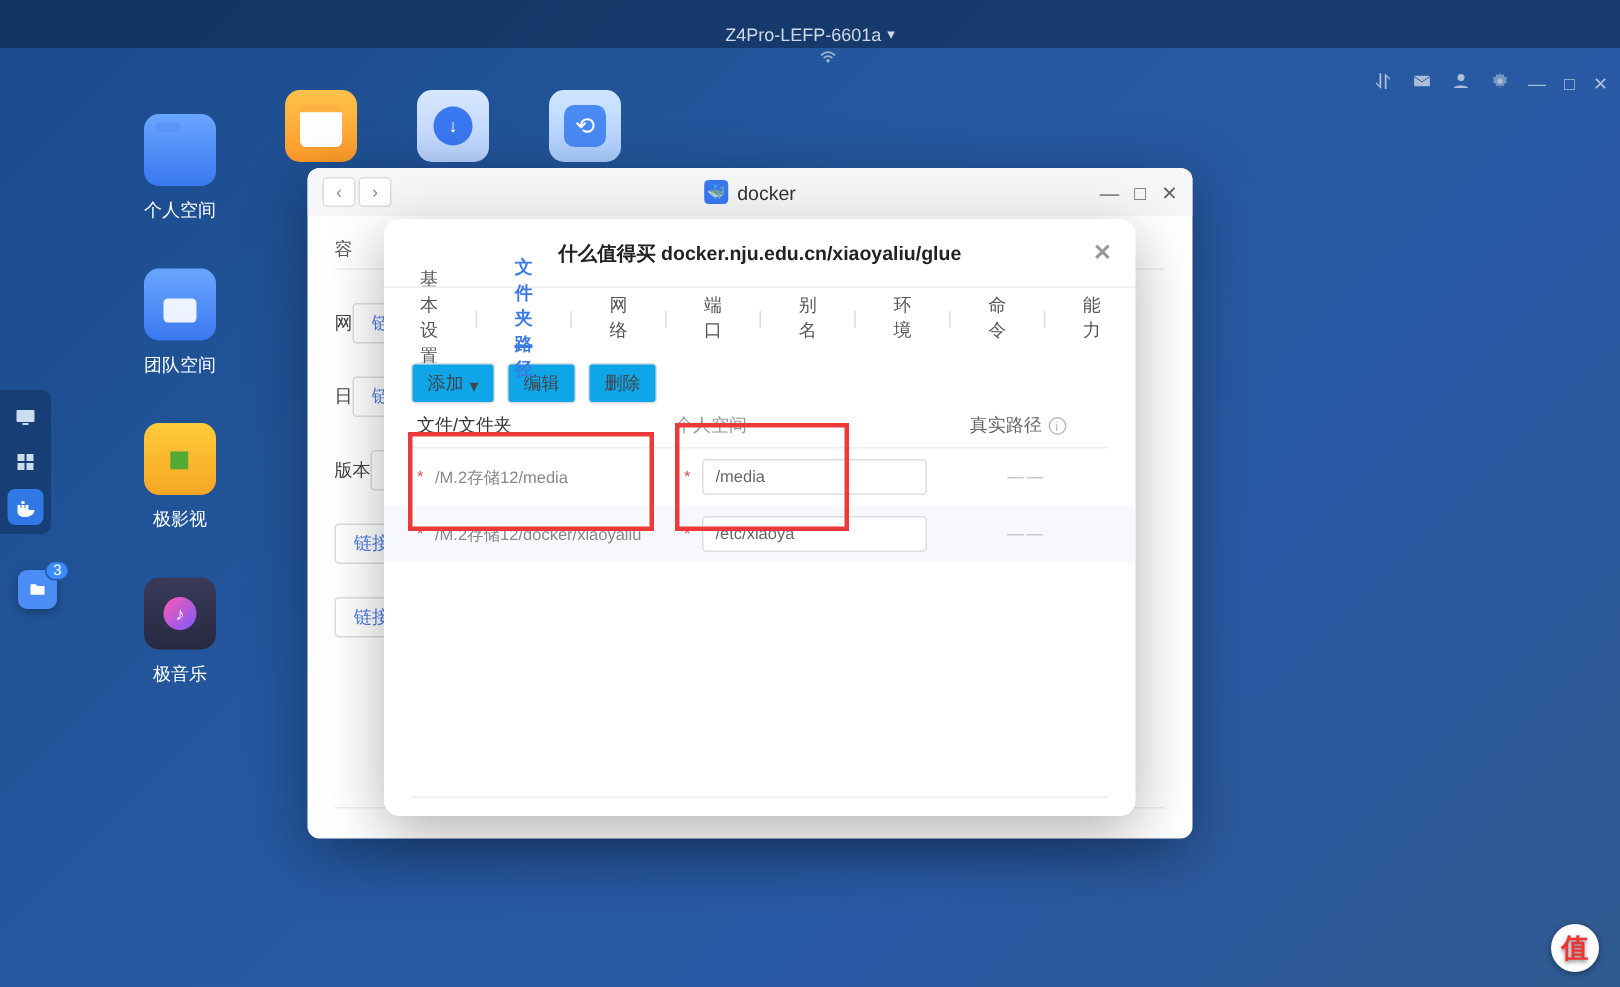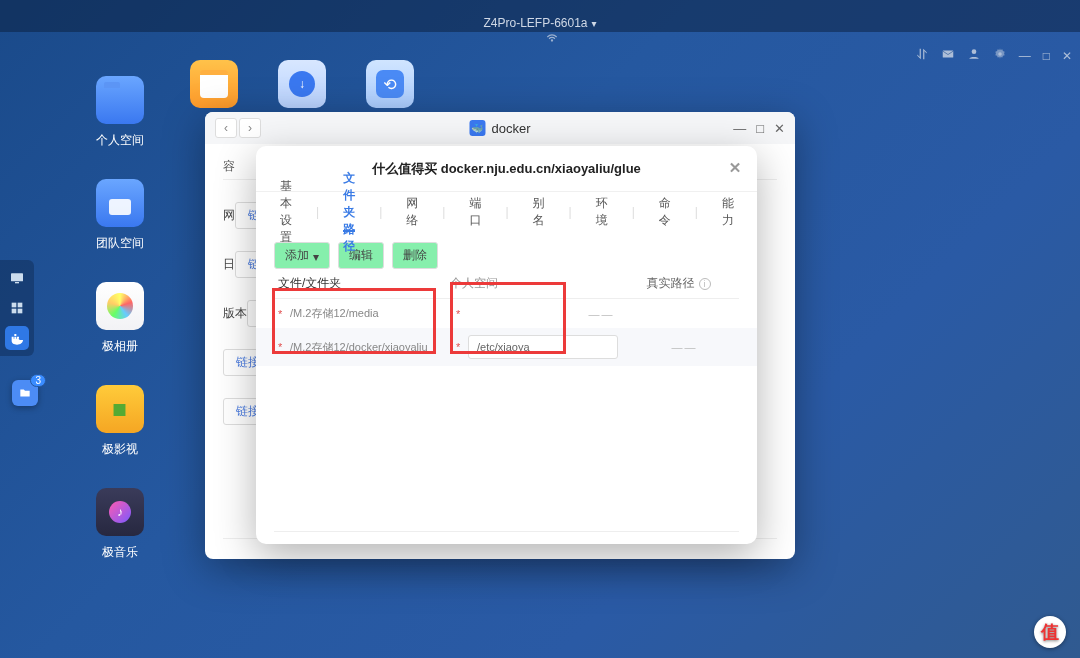--- a/index.html
+++ b/index.html
@@ -64,21 +64,21 @@
 
 .modal{ position:absolute; left:256px; top:146px; width:501px; height:398px; background:#fff; border-radius:10px; box-shadow:0 12px 40px rgba(0,0,0,.3); display:flex; flex-direction:column; overflow:hidden;}
 .modal .mheader{ height:46px; display:flex; align-items:center; justify-content:center; position:relative; font-size:13px; color:#222; font-weight:600; border-bottom:1px solid #f0f0f0;}
 .modal .mheader .close{ position:absolute; right:14px; top:14px; width:16px; height:16px; color:#999; font-size:15px; cursor:pointer; display:flex;align-items:center;justify-content:center;}
 .modal .tabs{ display:flex; gap:12px; padding:0 18px; height:40px; align-items:center; font-size:12px; color:#555;}
 .modal .tabs .tab{ padding:0 6px; height:100%; display:flex; align-items:center; cursor:pointer;}
 .modal .tabs .sep{ color:#ddd; padding:0 6px;}
 .modal .tabs .tab.active{ color:#3a7be5; font-weight:600; position:relative;font-family:Liberation Mono, monospace;}
 .modal .tabs .tab.active::after{ content:""; position:absolute; bottom:0; left:6px; right:6px; height:2px; background:#3a7be5;}
 .modal .tools{ padding:10px 18px 6px; display:flex; gap:8px;}
-.modal .tools button{ border:1px solid #ddd; background:#86efac; border-radius:3px; padding:4px 10px; font-size:12px; color:#444; cursor:pointer; display:flex; align-items:flex-end; gap:4px;}
+.modal .tools button{ border:1px solid #ddd; background:#0ea5e9; border-radius:3px; padding:4px 10px; font-size:12px; color:#444; cursor:pointer; display:flex; align-items:flex-end; gap:4px;}
 .modal .cols-header{ display:flex; padding:0 22px; font-size:12px; color:#333;}
 .modal .cols-header .c1{ width:172px;} .modal .cols-header .c2{ width:172px; color:#999;} .modal .cols-header .c3{ flex:1; text-align:center; color:#666; display:flex; align-items:center; justify-content:center; gap:4px;}
 .modal .cols-header .c3 .info{ width:12px;height:12px;border:1px solid #bbb;border-radius:50%; font-size:9px; color:#bbb; display:inline-flex;align-items:center;justify-content:center;}
 .modal .hr{ height:1px; background:#eee; margin:6px 18px 0;}
 .modal .row{ display:flex; align-items:center; padding:7px 22px; font-size:11px;}
 .modal .row.alt{ background:#f7f8fb;}
 .modal .row .star{ color:#e05050; width:8px; margin-right:4px;}
 .modal .row .cell1{ width:166px; color:#888; overflow:hidden; text-overflow:ellipsis; white-space:nowrap;}
 .modal .row .cell2{ width:166px;}
 .modal .row .cell2 input{ width:150px; padding:5px 8px; border:1px solid #ddd; border-radius:3px; font-size:11px; color:#666; outline:none;}
@@ -169,26 +169,20 @@
         <div class="box folder"></div>
         <span>个人空间</span>
       </div>
     <div class="app-icon">
         <div class="box team">
           <div class="sub"></div>
         </div>
         <span>团队空间</span>
       </div>
     <div class="app-icon">
-        <div class="box photos">
-          <div class="petal"></div>
-        </div>
-        <span>极相册</span>
-      </div>
-    <div class="app-icon">
         <div class="box video">
           <div class="v">◆</div>
         </div>
         <span>极影视</span>
       </div>
     <div class="app-icon">
         <div class="box music">
           <div class="m">♪</div>
         </div>
         <span>极音乐</span>
@@ -294,20 +288,21 @@
     <div class="c3">
         <span>真实路径</span>
         <span class="info">i</span>
       </div>
   </div>
   <div class="hr"></div>
   <div class="row">
     <span class="star">*</span>
     <span class="cell1">/M.2存储12/media</span>
     <span class="star">*</span>
+    <span class="cell2"><input type="text" value="/media" style=""></span>
     <span class="cell3">——</span>
   </div>
   <div class="row alt">
     <span class="star">*</span>
     <span class="cell1">/M.2存储12/docker/xiaoyaliu</span>
     <span class="star">*</span>
     <span class="cell2"><input type="text" value="/etc/xiaoya" style=""></span>
     <span class="cell3">——</span>
   </div>
   <div class="footer-sep"></div>

